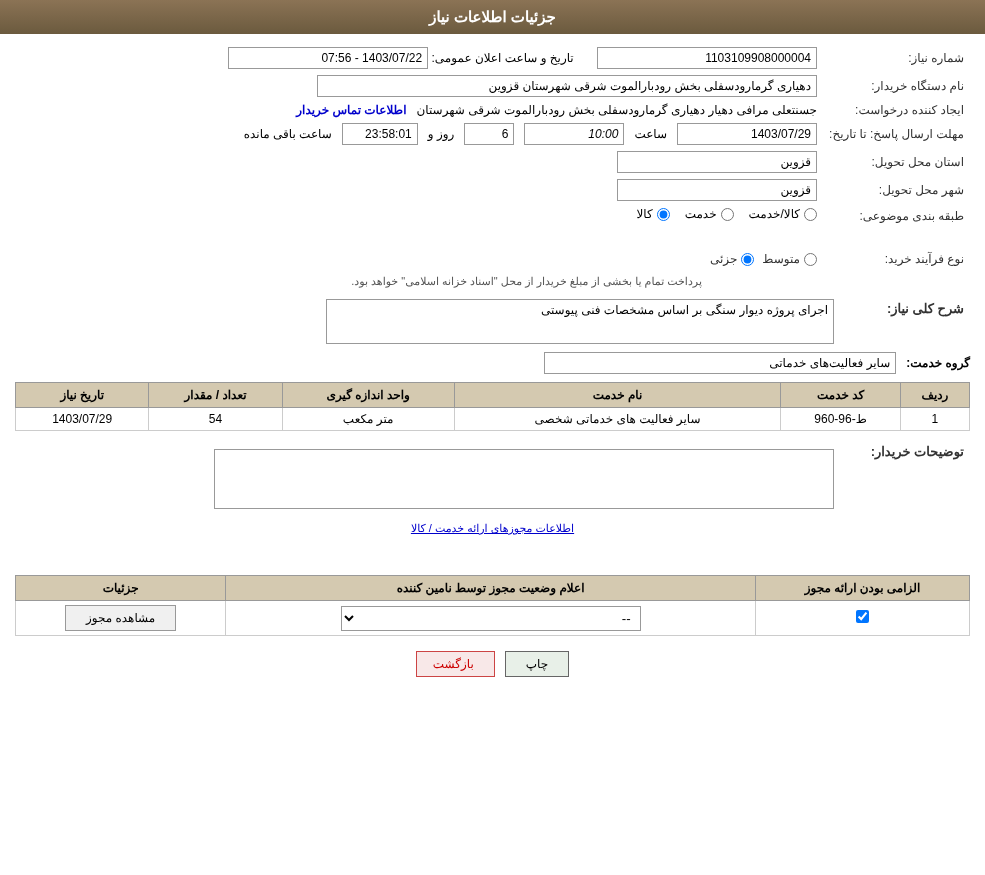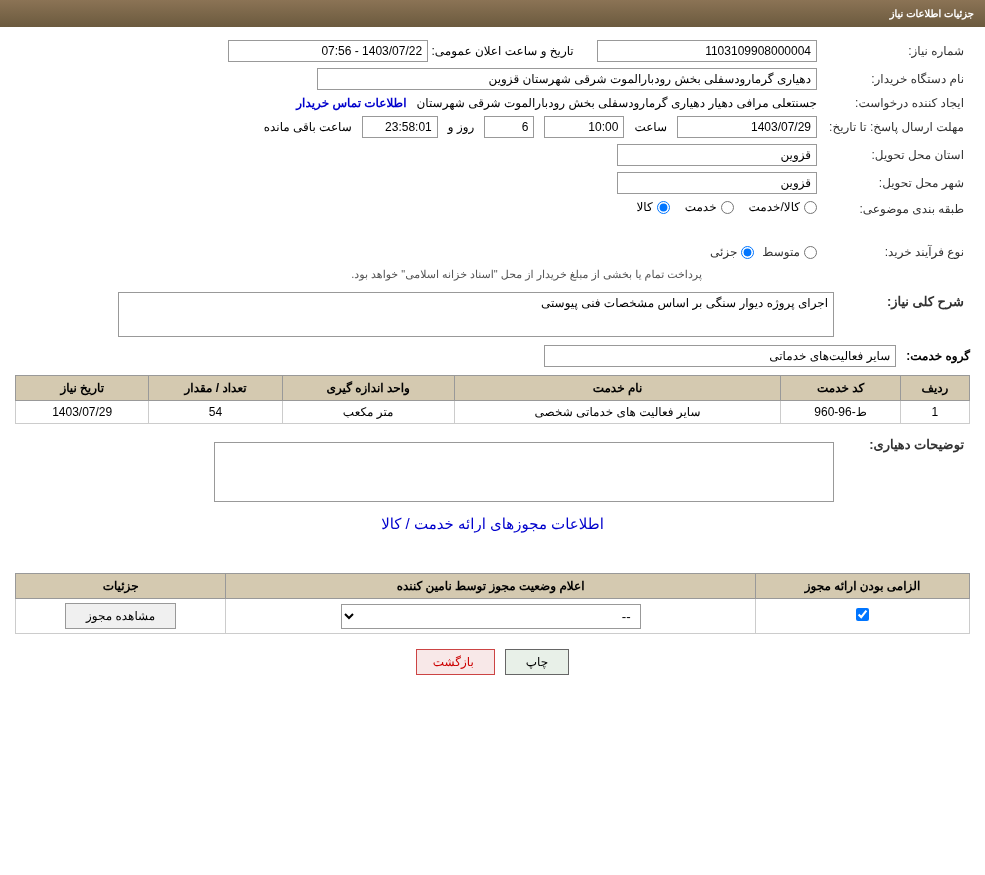--- a/index.html
+++ b/index.html
@@ -11,23 +11,23 @@
     }
     .page-wrapper {
       max-width: 985px;
       margin: 0 auto;
       background: #fff;
       min-height: 875px;
     }
     .header-bar {
       background: linear-gradient(to bottom, #8b7355, #6b5a3e);
       color: #fff;
-      text-align: right;
+      text-align: center;
       padding: 8px 11px;
-      font-size: 10px;
+      font-size: 15px;
       font-weight: bold;
     }
     .content {
       padding: 10px 15px;
     }
     .section-title {
       background: #e8e0d0;
       border: 1px solid #ccc;
       text-align: center;
       padding: 5px;
@@ -62,21 +62,22 @@
       min-height: 22px;
       display: inline-block;
     }
     .input-medium {
       width: 200px;
     }
     .input-date {
       width: 140px;
     }
     .input-time {
-      width: 80px;
+      width: 100px;
+      font-style: italic;
     }
     .input-days {
       width: 50px;
     }
     .input-seconds {
       width: 76px;
     }
     .link-blue {
       color: #0000cc;
       text-decoration: none;
@@ -129,22 +130,23 @@
     .buyer-notes {
       border: 1px solid #999;
       background: #fff;
       min-height: 60px;
       margin-top: 5px;
       padding: 4px;
     }
     .licenses-title {
       text-align: center;
       color: #0000cc;
-      font-size: 15px;
+      font-size: 11px;
       margin: 10px 0 5px 0;
+      text-decoration: underline;
     }
     .licenses-table {
       width: 100%;
       border-collapse: collapse;
       margin-top: 5px;
     }
     .licenses-table th {
       background: #d4c9b0;
       border: 1px solid #999;
       padding: 5px;
@@ -294,21 +296,21 @@
         </td>
       </tr>
     </tbody>
       </table>
 
     <table class="info-table">
       <tbody>
           <tr>
         <td class="label-cell" style="vertical-align:top; padding-top:5px; font-weight:bold; font-size:13px;">شرح کلی نیاز:</td>
         <td>
-          <div class="input-box" style="width:716px; min-height:45px; display:block;">اجرای پروژه دیوار سنگی بر اساس مشخصات فنی پیوستی</div>
+          <div class="input-box" style="width:508px; min-height:45px; display:block;">اجرای پروژه دیوار سنگی بر اساس مشخصات فنی پیوستی</div>
         </td>
       </tr>
     </tbody>
       </table>
 
 
     <div class="group-service-row">
       <span style="font-weight:bold; margin-left:10px;">گروه خدمت:</span>
       <div class="input-box" style="width:352px;">سایر فعالیت‌های خدماتی</div>
     </div>
@@ -332,21 +334,21 @@
           <td>متر مکعب</td>
           <td>54</td>
           <td>1403/07/29</td>
         </tr>
       </tbody>
     </table>
 
     <table class="info-table" style="margin-top:10px;">
       <tbody>
           <tr>
-        <td class="label-cell" style="vertical-align:top; font-weight:bold; font-size:13px;">توضیحات دهیاری:</td>
+        <td class="label-cell" style="vertical-align:top; font-weight:bold; font-size:13px;">توضیحات خریدار:</td>
         <td>
           <div class="buyer-notes" style="width:620px;"></div>
         </td>
       </tr>
     </tbody>
       </table>
 
     <div class="licenses-title">اطلاعات مجوزهای ارائه خدمت / کالا</div>
 
     <div style="height:30px;"></div>

